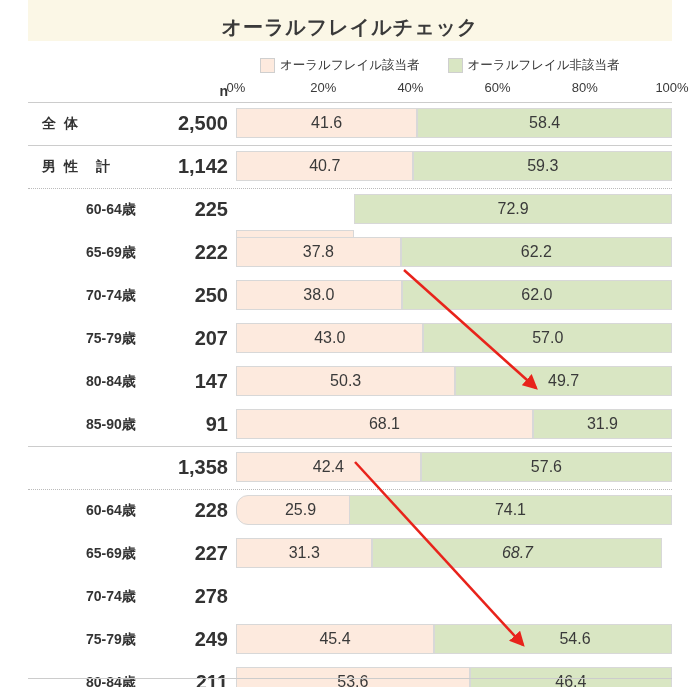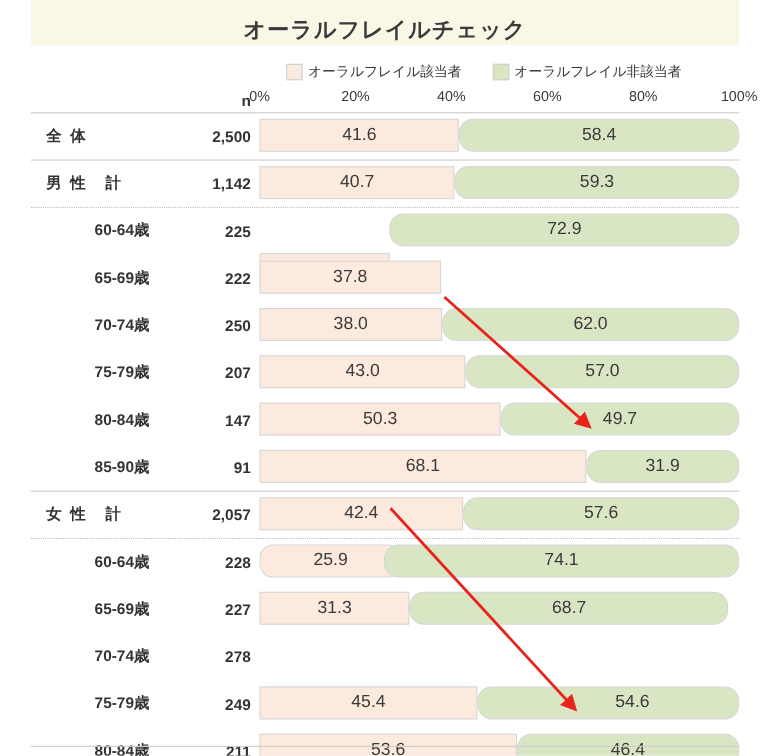--- a/index.html
+++ b/index.html
@@ -123,21 +123,21 @@
   }
   .row-label.sub {
     padding-left: 58px;
     font-weight: bold;
   }
   .row-n {
     position: absolute;
     left: 168px;
     width: 60px;
     text-align: right;
-    font-size: 14px;
+    font-size: 20px;
     font-weight: bold;
     color: #333;
   }
   .bar-area {
     position: absolute;
     left: 236px;
     width: 436px;
     height: 30px;
     top: 6px;
   }
@@ -147,21 +147,21 @@
     height: 30px;
     box-sizing: border-box;
     border: 1px solid #d8d8d8;
     display: flex;
     align-items: center;
     justify-content: center;
     font-size: 16px;
     color: #3a3a3a;
   }
   .seg-a { background: #fdeade; }
-  .seg-b { background: #d9e6c3; border-radius: 13px; }
+  .seg-b { background: #d9e6c3; }
 
   
   .arrows {
     position: absolute;
     left: 0;
     top: 0;
     width: 700px;
     height: 687px;
     pointer-events: none;
   }
@@ -227,20 +227,21 @@
         <div class="bar-area">
           <div class="seg seg-a" style="left: 0px; width: 118.156px; margin-top: 36px;">27.1</div>
           <div class="seg seg-b" style="left: 118.156px; width: 317.844px;">72.9</div>
         </div>
       </div>
       <div class="row">
         <div class="row-label sub">65-69歳</div>
         <div class="row-n">222</div>
         <div class="bar-area">
           <div class="seg seg-a" style="left: 0px; width: 164.808px;">37.8</div>
+          <div class="seg seg-b" style="left: 164.808px; width: 271.192px;">62.2</div>
         </div>
       </div>
       <div class="row">
         <div class="row-label sub">70-74歳</div>
         <div class="row-n">250</div>
         <div class="bar-area">
           <div class="seg seg-a" style="left: 0px; width: 165.68px;">38.0</div>
           <div class="seg seg-b" style="left: 165.68px; width: 270.32px;">62.0</div>
         </div>
       </div>
@@ -262,41 +263,40 @@
       </div>
       <div class="row">
         <div class="row-label sub">85-90歳</div>
         <div class="row-n">91</div>
         <div class="bar-area">
           <div class="seg seg-a" style="left: 0px; width: 296.916px;">68.1</div>
           <div class="seg seg-b" style="left: 296.916px; width: 139.084px;">31.9</div>
         </div>
       </div>
       <div class="row sep-top">
-        <div class="row-label major">女 性　計</div>
-        <div class="row-n">2,057</div>
+        <div class="row-n">1,358</div>
         <div class="bar-area">
           <div class="seg seg-a" style="left: 0px; width: 184.864px;">42.4</div>
           <div class="seg seg-b" style="left: 184.864px; width: 251.136px;">57.6</div>
         </div>
       </div>
       <div class="row sep-dotted">
         <div class="row-label sub">60-64歳</div>
         <div class="row-n">228</div>
         <div class="bar-area">
           <div class="seg seg-a" style="left: 0px; width: 129px; border-radius: 12px;">25.9</div>
           <div class="seg seg-b" style="left: 112.924px; width: 323.076px;">74.1</div>
         </div>
       </div>
       <div class="row">
         <div class="row-label sub">65-69歳</div>
         <div class="row-n">227</div>
         <div class="bar-area">
           <div class="seg seg-a" style="left: 0px; width: 136.468px;">31.3</div>
-          <div class="seg seg-b" style="left: 136.468px; width: 290px;">68.7</div>
+          <div class="seg seg-b" style="left: 136.468px; width: 290px; font-style: italic;">68.7</div>
         </div>
       </div>
       <div class="row">
         <div class="row-label sub">70-74歳</div>
         <div class="row-n">278</div>
       </div>
       <div class="row">
         <div class="row-label sub">75-79歳</div>
         <div class="row-n">249</div>
         <div class="bar-area">

